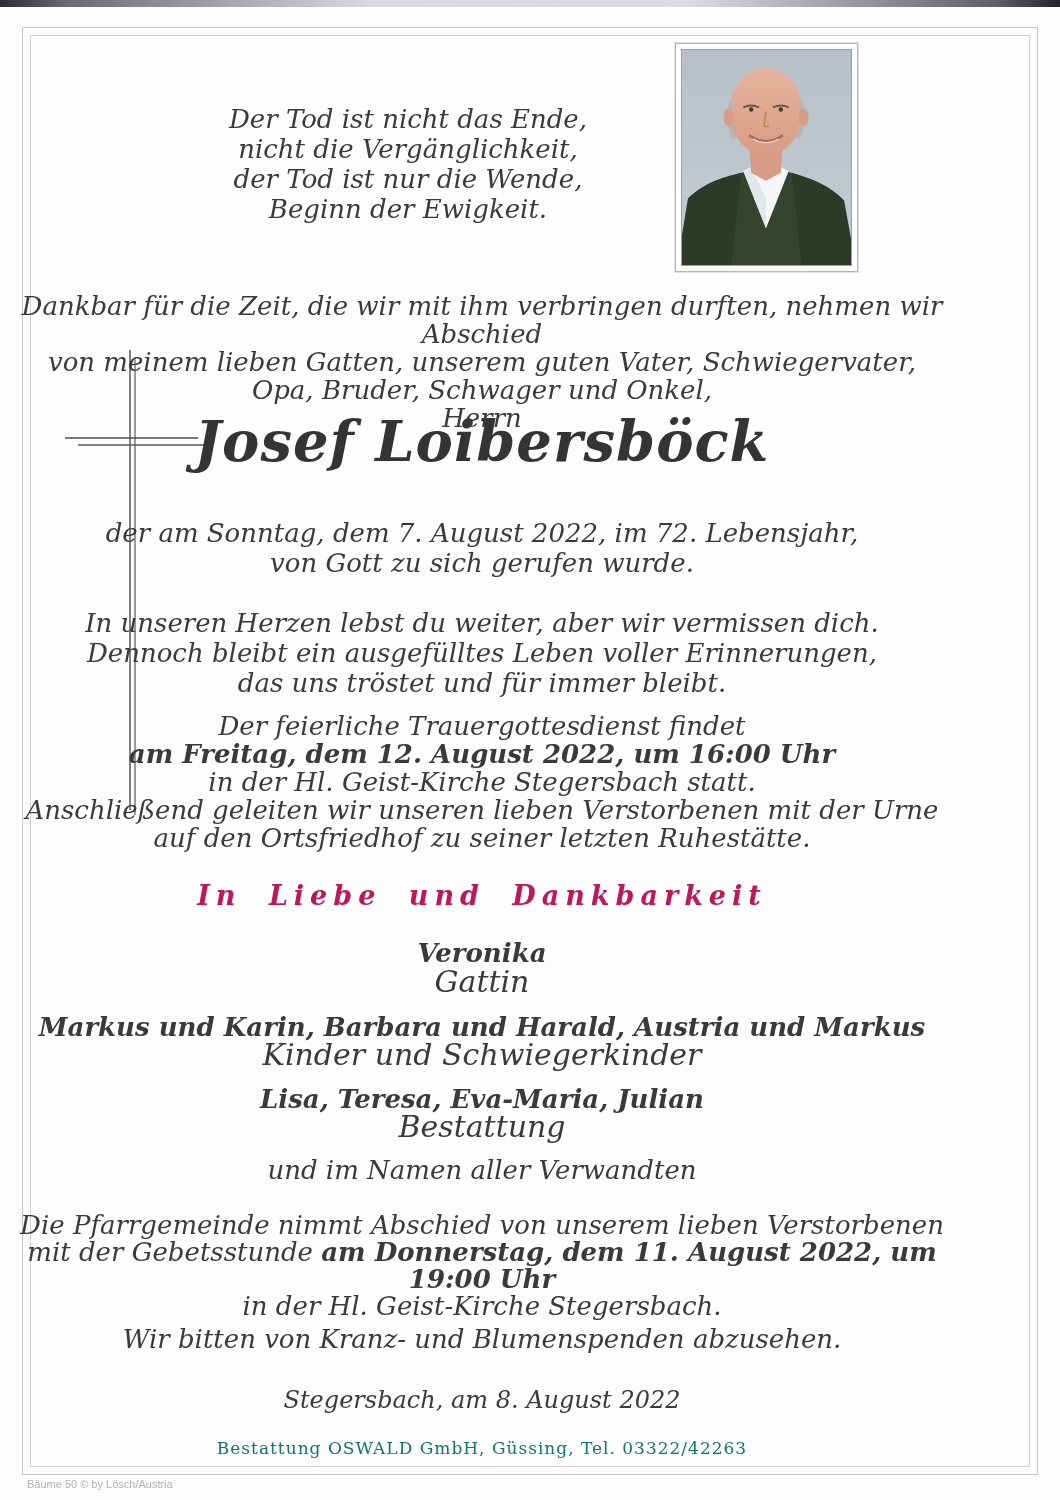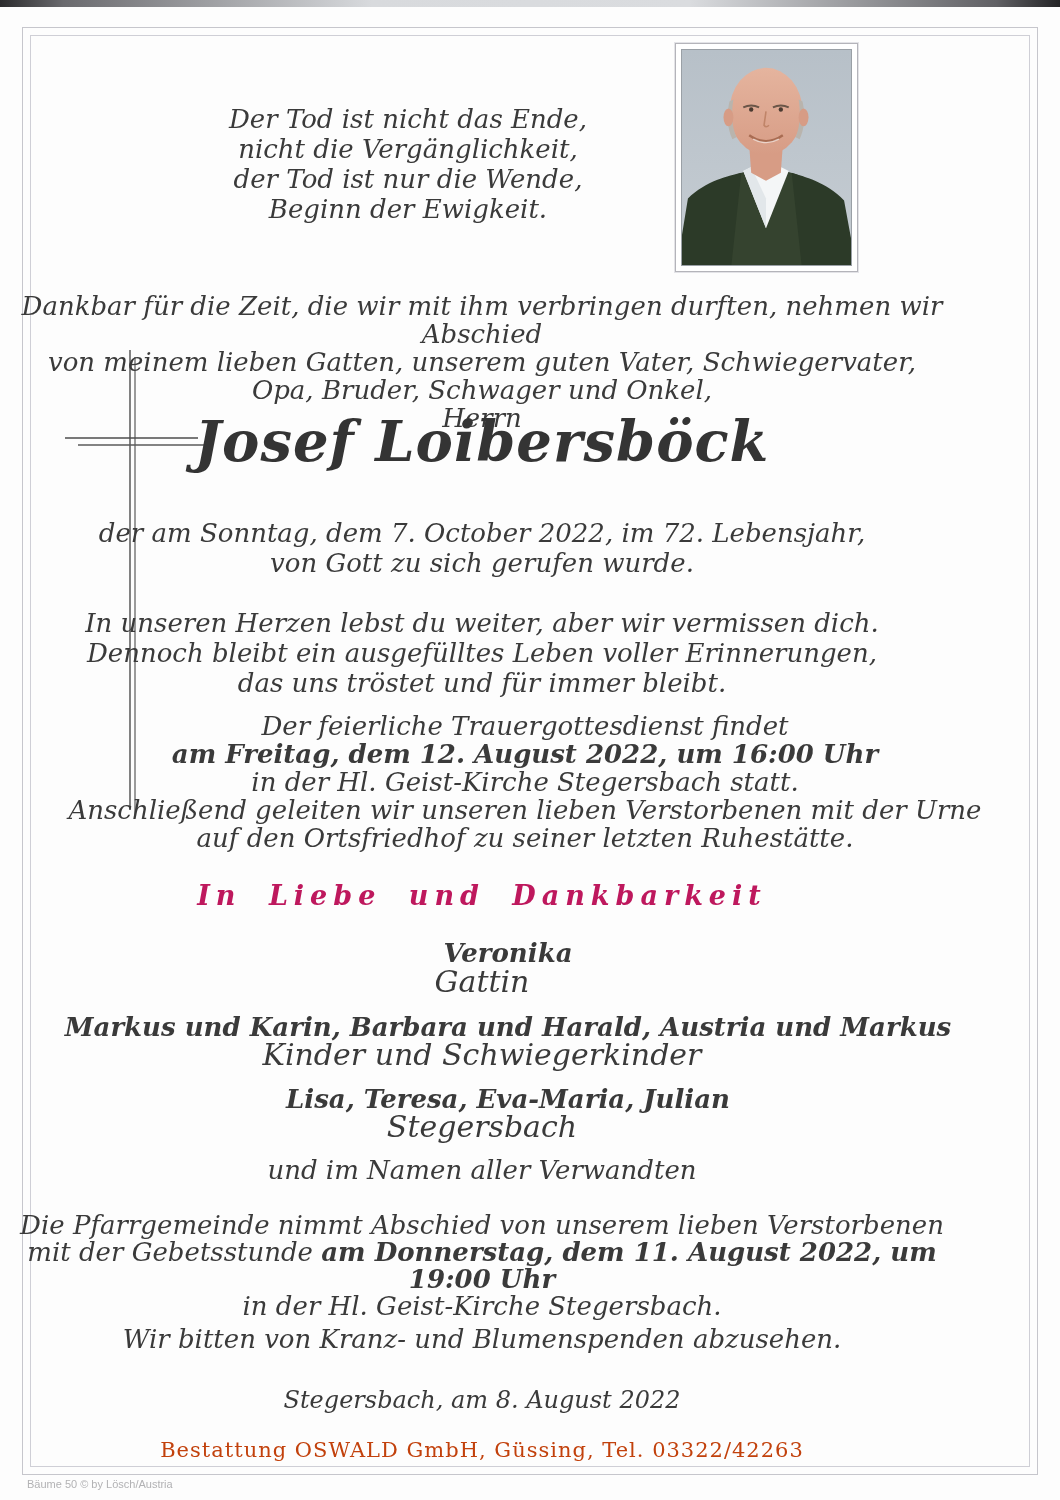--- a/index.html
+++ b/index.html
@@ -24,34 +24,34 @@
   .frame-inner{
     position:absolute;left:30px;top:35px;width:998px;height:1430px;
     border:1px solid #cfcfd6;
   }
   .block{position:absolute;left:0;width:964px;text-align:center;font-style:italic;}
   .poem{left:0;width:816px;top:104px;font-size:26px;line-height:30px;}
   .intro{top:292px;font-size:26px;line-height:28px;}
   .name{top:406px;font-size:56px;line-height:70px;font-weight:bold;letter-spacing:1px;color:#343434;}
   .death{top:518px;font-size:26px;line-height:30px;}
   .verse{top:608px;font-size:26px;line-height:30px;}
-  .service{top:712px;font-size:26px;line-height:28px;margin-left:43px;}
+  .service{top:712px;font-size:26px;line-height:28px;}
   .closing{top:880px;font-size:27px;font-weight:bold;letter-spacing:6px;word-spacing:12px;color:#be185d;}
-  .mourner-names{font-size:26px;font-weight:bold;line-height:30px;padding-left:26px;}
+  .mourner-names{font-size:26px;font-weight:bold;line-height:30px;}
   .mourner-relation{font-size:30px;line-height:28px;}
   .m1{top:938px;} .m1r{top:968px;}
   .m2{top:1012px;} .m2r{top:1041px;}
   .m3{top:1084px;} .m3r{top:1113px;}
   .relatives{top:1155px;font-size:26px;}
   .prayer{top:1212px;font-size:26px;line-height:27px;}
   .flowers{top:1324px;font-size:26px;}
   .dateline{top:1386px;font-size:24px;}
   .funeral{
-    top:1438px;font-size:21px;font-style:normal;
-    color:#c2410c;letter-spacing:1px;
+    top:1438px;font-size:17px;font-style:normal;
+    color:#0f766e;letter-spacing:1px;
     font-family:"DejaVu Serif","Liberation Serif",serif;
   }
   .footnote{
     position:absolute;left:27px;top:1478px;
     font-family:"Liberation Sans","DejaVu Sans",sans-serif;
     font-style:normal;font-size:11px;color:#b2b2b4;text-align:left;
   }
   .bold{font-weight:bold;}
   
   .photo{
@@ -132,21 +132,21 @@
   <div class="block intro">
     <div>Dankbar für die Zeit, die wir mit ihm verbringen durften, nehmen wir Abschied</div>
     <div>von meinem lieben Gatten, unserem guten Vater, Schwiegervater,</div>
     <div>Opa, Bruder, Schwager und Onkel,</div>
     <div>Herrn</div>
   </div>
 
   <div class="block name">Josef Loibersböck</div>
 
   <div class="block death">
-    <div>der am Sonntag, dem 7. October 2022, im 72. Lebensjahr,</div>
+    <div>der am Sonntag, dem 7. August 2022, im 72. Lebensjahr,</div>
     <div>von Gott zu sich gerufen wurde.</div>
   </div>
 
   <div class="block verse">
     <div>In unseren Herzen lebst du weiter, aber wir vermissen dich.</div>
     <div>Dennoch bleibt ein ausgefülltes Leben voller Erinnerungen,</div>
     <div>das uns tröstet und für immer bleibt.</div>
   </div>
 
   <div class="block service">
@@ -159,21 +159,21 @@
 
   <div class="block closing">In Liebe und Dankbarkeit</div>
 
   <div class="block mourner-names m1">Veronika</div>
   <div class="block mourner-relation m1r">Gattin</div>
 
   <div class="block mourner-names m2">Markus und Karin, Barbara und Harald, Austria und Markus</div>
   <div class="block mourner-names m3">Lisa, Teresa, Eva-Maria, Julian</div>
 
   <div class="block mourner-relation m2r">Kinder und Schwiegerkinder</div>
-  <div class="block mourner-relation m3r">Stegersbach</div>
+  <div class="block mourner-relation m3r">Bestattung</div>
 
   <div class="block relatives">und im Namen aller Verwandten</div>
 
   <div class="block prayer">
     <div>Die Pfarrgemeinde nimmt Abschied von unserem lieben Verstorbenen</div>
     <div><span>mit der Gebetsstunde </span><span class="bold">am Donnerstag, dem 11. August 2022, um 19:00 Uhr</span></div>
     <div>in der Hl. Geist-Kirche Stegersbach.</div>
   </div>
 
   <div class="block flowers">Wir bitten von Kranz- und Blumenspenden abzusehen.</div>

